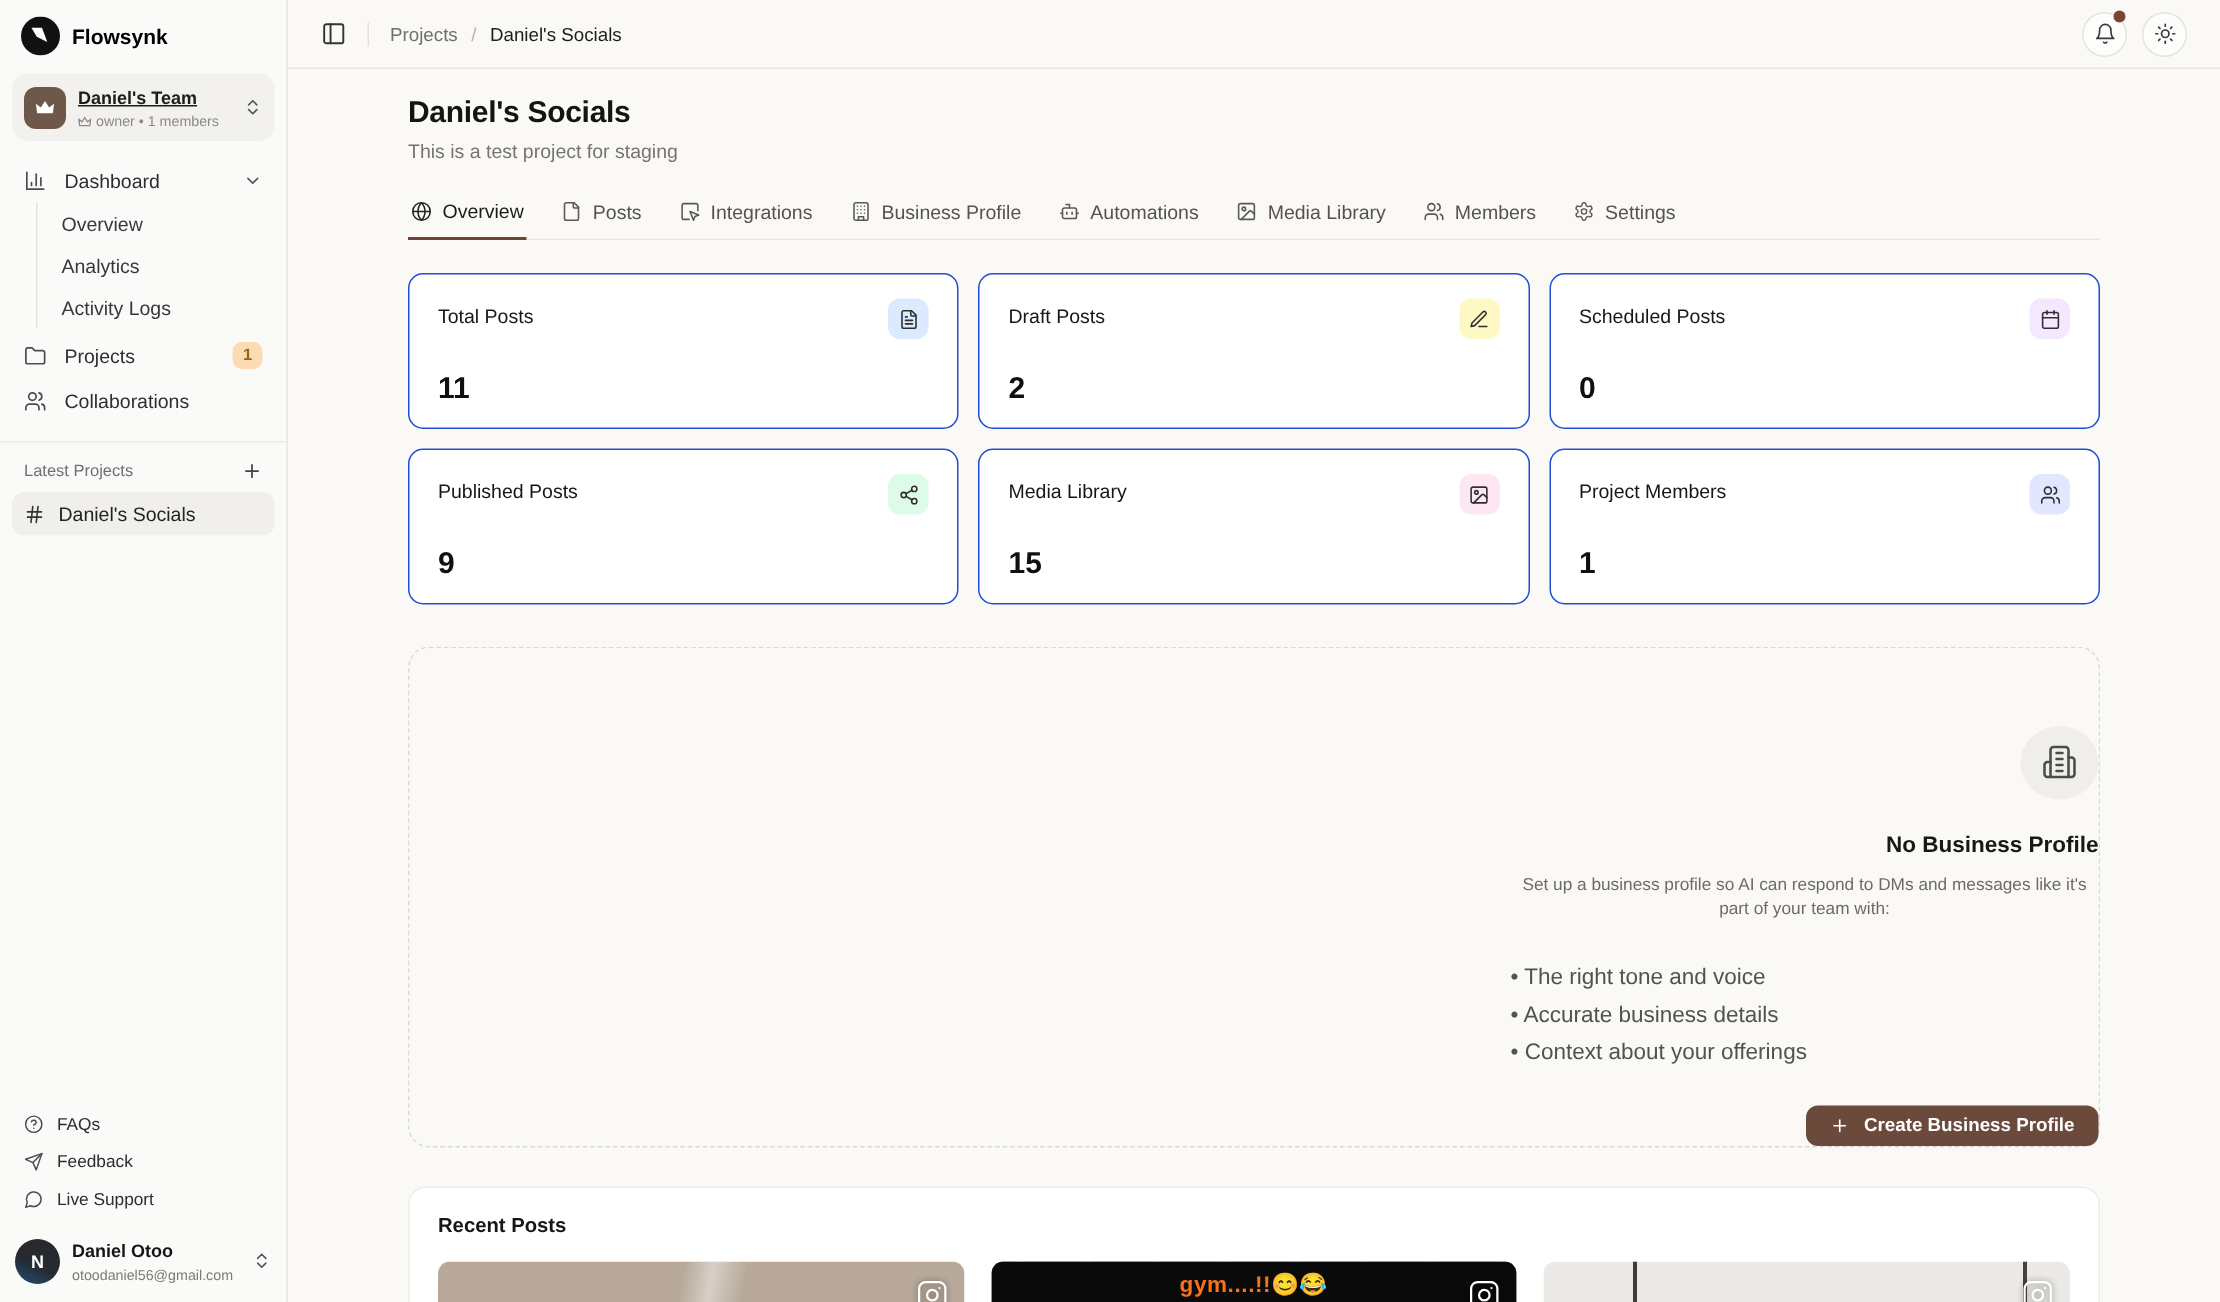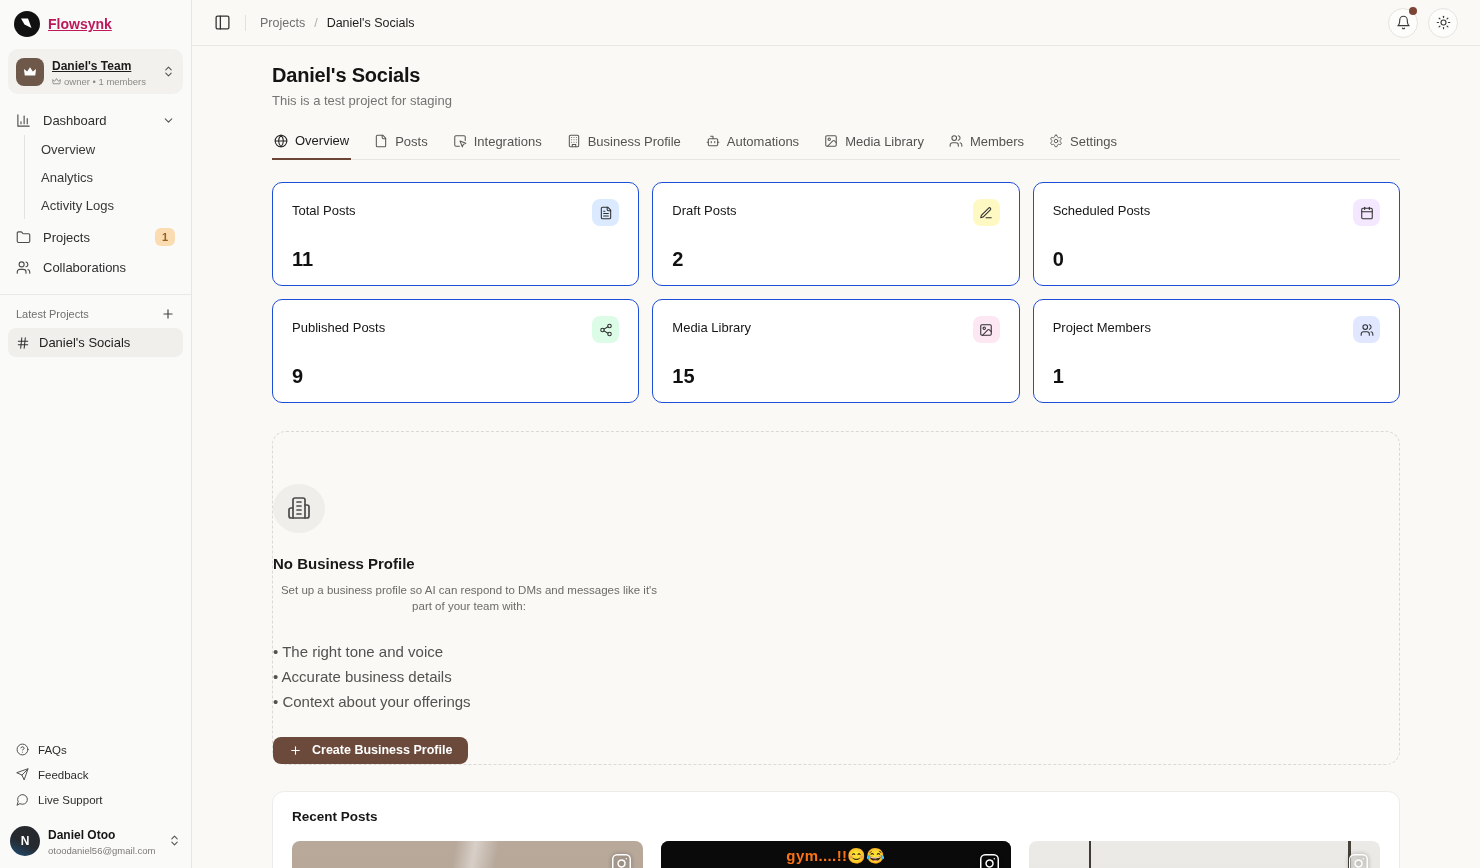--- a/index.html
+++ b/index.html
@@ -12,21 +12,21 @@
   svg { display:block; }
 
   
   .sidebar {
     width:192px; min-width:192px; height:868px;
     background:#fafaf8; border-right:1px solid #e8e6e3;
     display:flex; flex-direction:column;
   }
   .logo-row { display:flex; align-items:center; gap:8px; padding:11px 14px 9px; }
   .logo-mark { width:26px; height:26px; }
-  .brand-name { font-size:14px; font-weight:700; color:#be185d;text-decoration:underline; }
+  .brand-name { font-size:14px; font-weight:700; color:#000000; }
 
   .team-box {
     margin:3px 8px 12px; background:#f2f1ee; border-radius:10px;
     padding:7px 8px; display:flex; align-items:center; gap:8px; cursor:pointer;
   }
   .team-icon {
     width:28px; height:28px; border-radius:8px; background:#6e5849;
     display:flex; align-items:center; justify-content:center; flex:none;
   }
   .team-text { flex:1; min-width:0; }
@@ -119,21 +119,21 @@
   .stat-top { display:flex; align-items:flex-start; justify-content:space-between; }
   .stat-label { font-size:13px; font-weight:500; color:#161616; padding-top:4px; }
   .stat-icon {
     width:27px; height:27px; border-radius:8px;
     display:flex; align-items:center; justify-content:center; color:#2f2f2f;
   }
   .stat-value { font-size:20px; font-weight:700; color:#101010; margin-top:22px; }
 
   .empty-box {
     margin-top:28px; border:1.5px dashed #dbd9d5; border-radius:14px;
-    height:334px; display:flex; flex-direction:column; align-items:flex-start;
+    height:334px; display:flex; flex-direction:column; align-items:flex-end;
   }
   .empty-icon-circle {
     margin-top:52px; width:52px; height:52px; border-radius:50%;
     background:#f0eeea; display:flex; align-items:center; justify-content:center; color:#4b4b4b;
   }
   .empty-title { margin-top:22px; font-size:15px; font-weight:700; color:#181818; }
   .empty-block { width:392px; }
   .empty-desc {
     margin-top:10px; font-size:11.5px; color:#6d6b68; line-height:1.4; text-align:center;
   }

